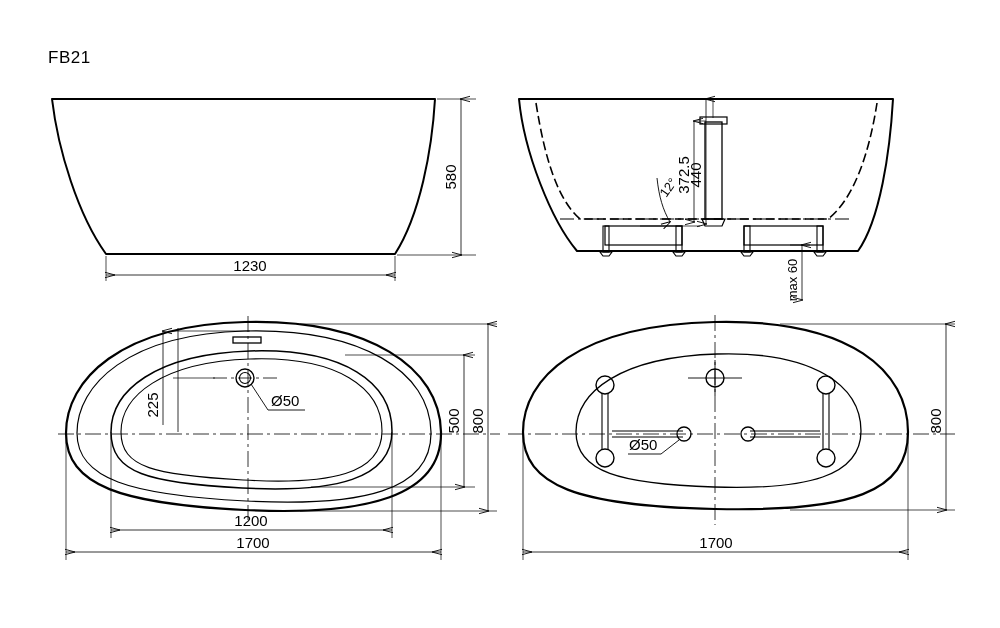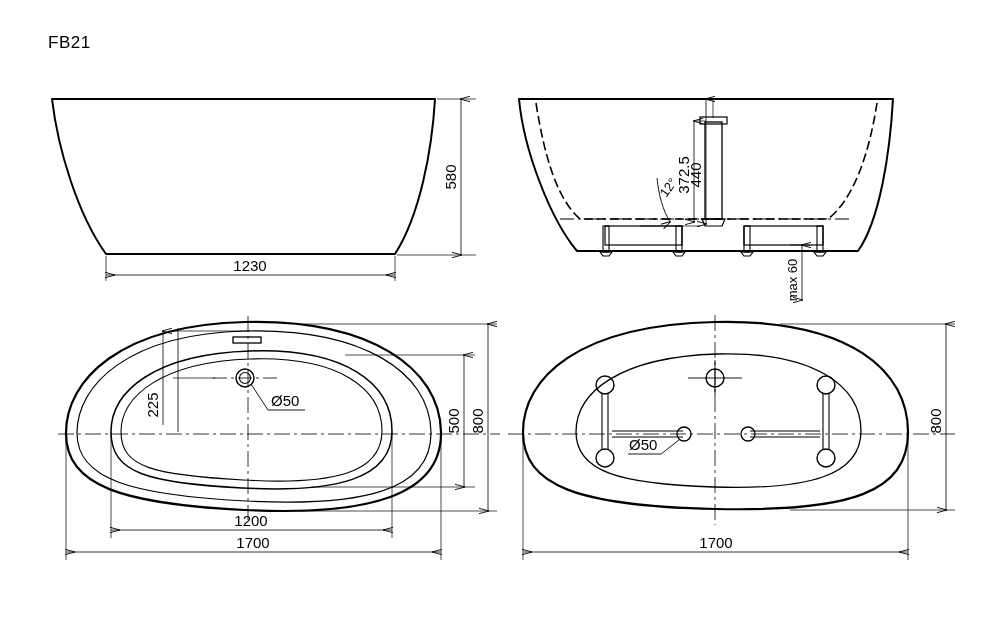--- a/index.html
+++ b/index.html
@@ -14,21 +14,21 @@
   #sheet {
     position: relative;
     width: 1000px;
     height: 628px;
     background: #ffffff;
     overflow: hidden;
   }
   #drawing-title {
     position: absolute;
     left: 48px;
-    top: 33px;
+    top: 48px;
     font-family: "Liberation Sans", sans-serif;
     font-size: 17px;
     letter-spacing: 0.5px;
     color: #000000;
     white-space: nowrap;
   }
   svg#cad {
     position: absolute;
     left: 0;
     top: 0;

